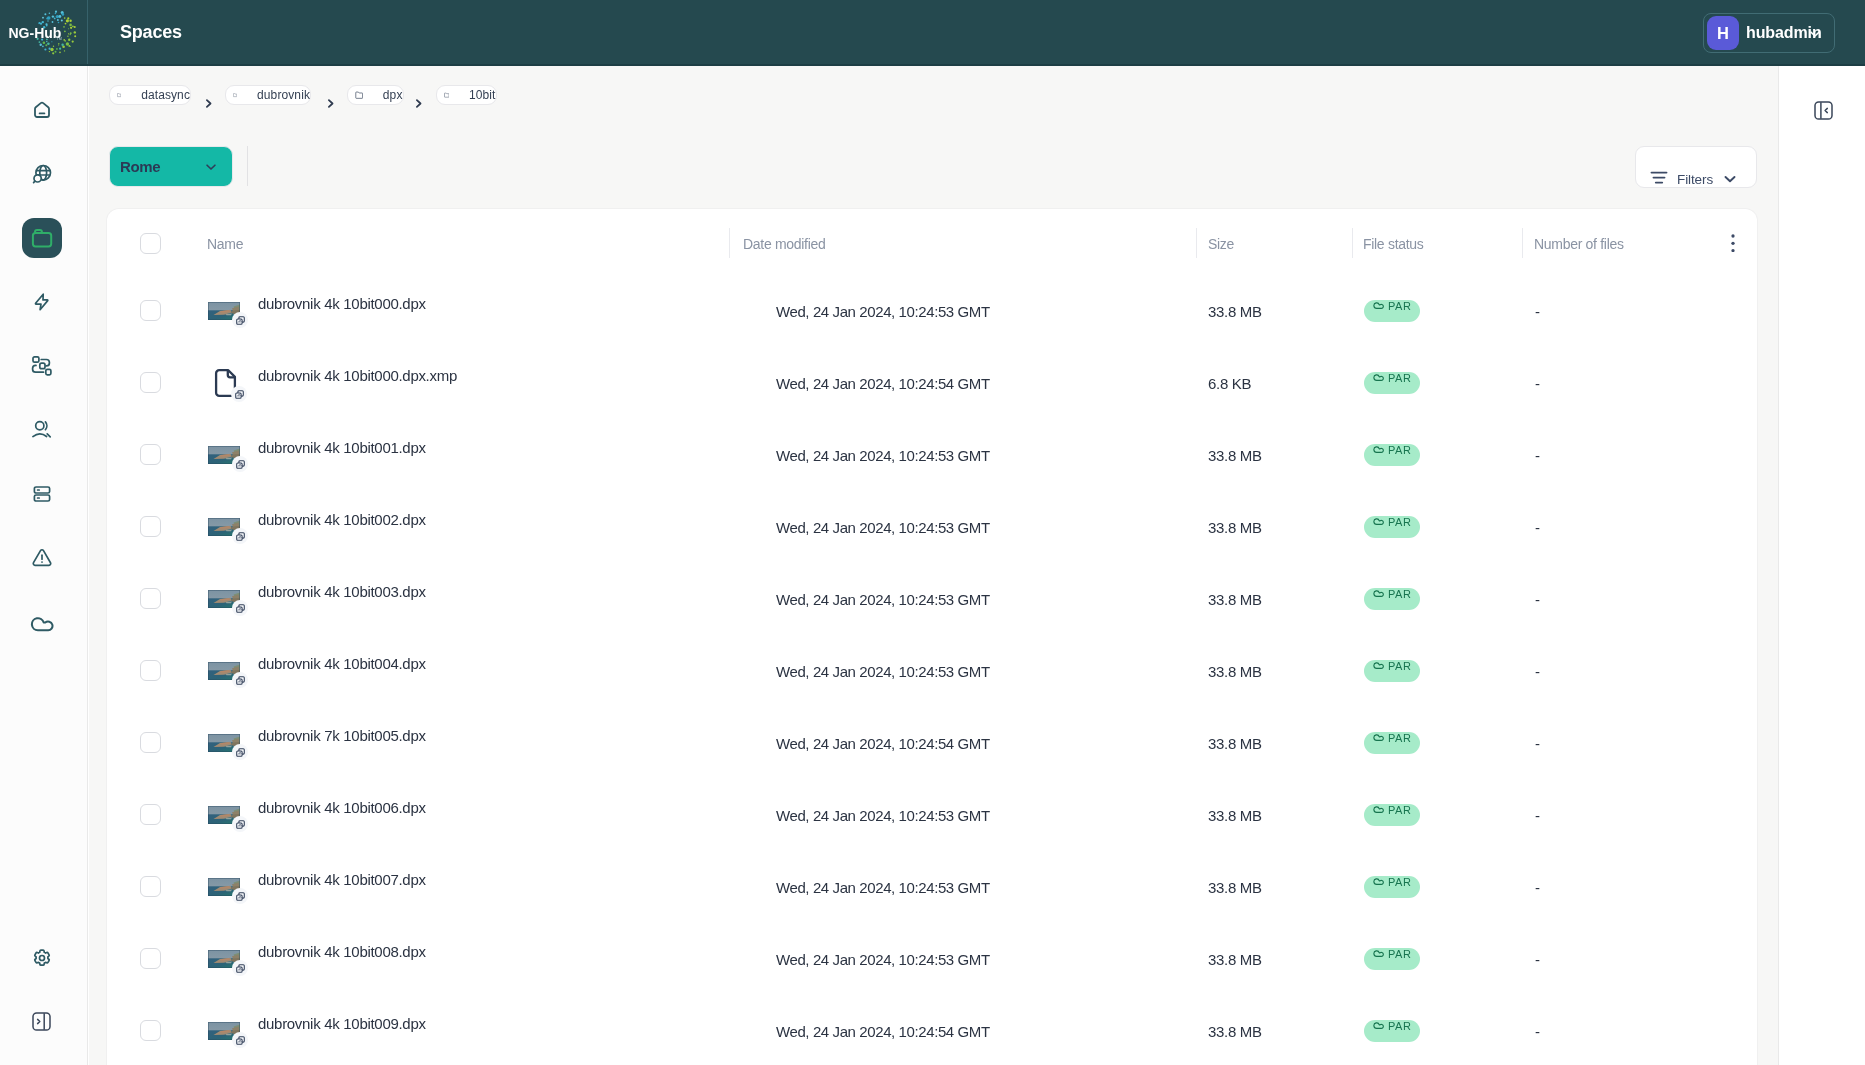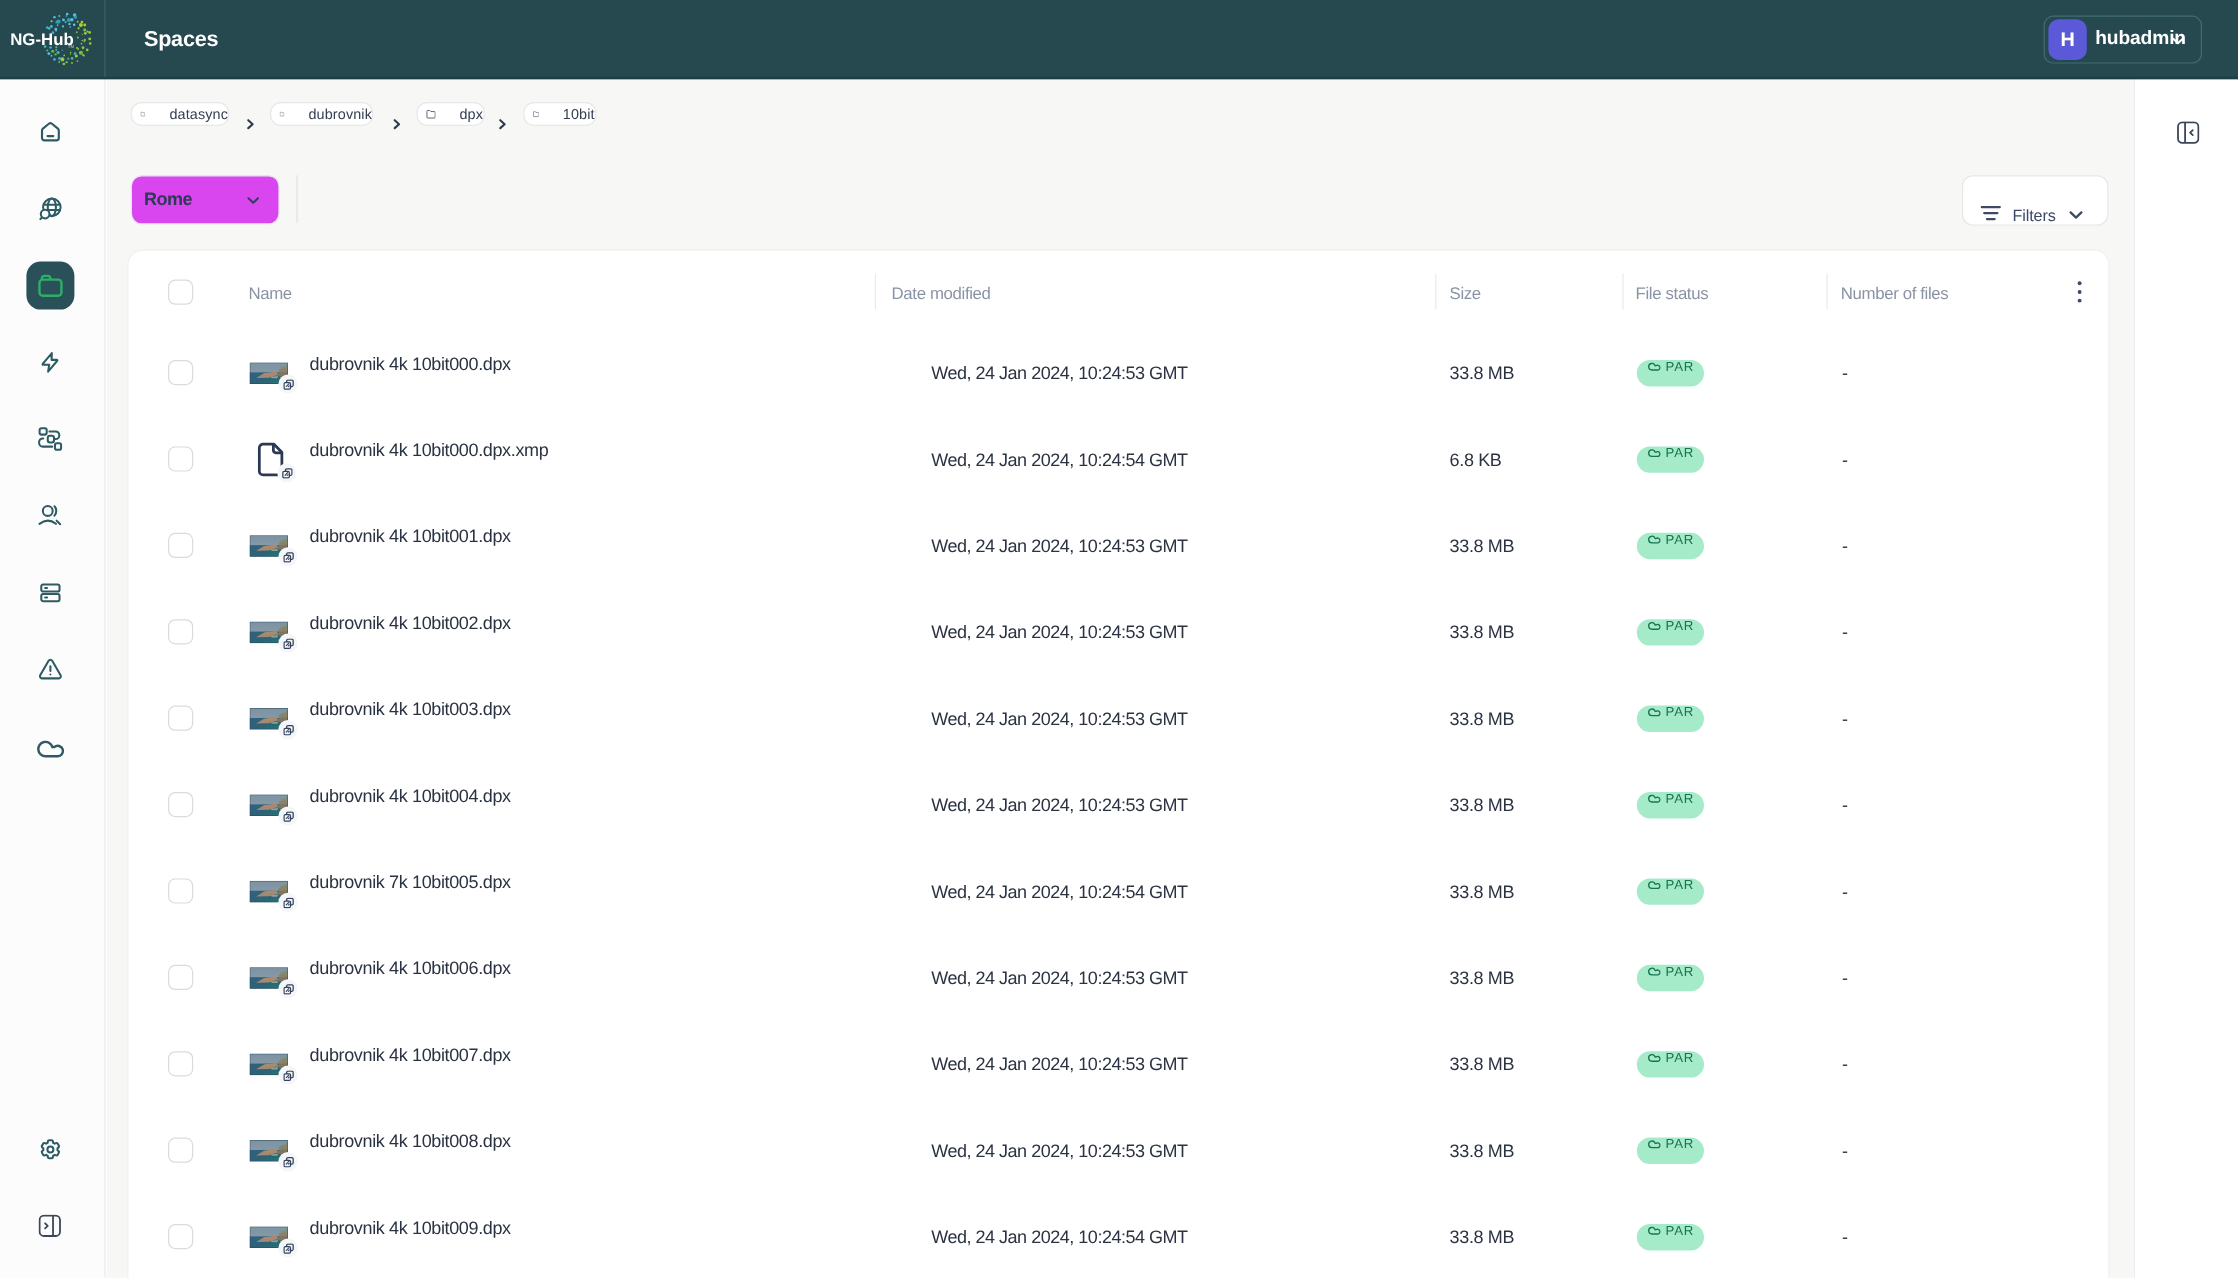--- a/index.html
+++ b/index.html
@@ -20,21 +20,21 @@
 .si { position:absolute; left:30px; }
 .sit { position:absolute; left:22px; width:40px; height:40px; border-radius:12px; background:#2A5059; }
 .rpanel { position:absolute; left:1778px; top:66px; width:87px; height:999px; background:#fff;
   border-left:1px solid #E9E9E9; }
 .rpt { position:absolute; left:35px; top:35px; }
 .main { position:absolute; left:89px; top:66px; width:1689px; height:999px; background:#F7F7F6; }
 .crumb { position:absolute; top:19px; height:20px; background:#fff; border:1px solid #E8E8EB;
   border-radius:9px; display:flex; align-items:center; padding-left:7px; color:#333F52; font-size:12px;gap:16px; }
 .crumb i { font-style:normal; margin-left:4px; letter-spacing:0.1px; }
 .csep { position:absolute; top:32px; }
-.rome { position:absolute; left:20px; top:80px; width:124px; height:41px; background:#d946ef;
+.rome { position:absolute; left:20px; top:80px; width:124px; height:41px; background:#14b8a6;
   border:1px solid #E8E8EB; border-radius:9px; display:flex; align-items:center; }
 .rome b { font-size:15px; color:#2B3A55; margin-left:10px; letter-spacing:-0.4px; }
 .rome svg { margin-left:auto; margin-right:14px; }
 .vdiv { position:absolute; left:158px; top:80px; width:1px; height:40px; background:#E2E2E4; }
 .search { position:absolute; left:173px; top:80px; width:1358px; height:40px; background:#FBFBFA;
   border:1px solid #DCDCD2; border-radius:7px; display:flex; align-items:center; }
 .search svg { margin-left:12px; }
 .search i { font-style:normal; color:#A2A7AF; font-size:13.5px; margin-left:10px; letter-spacing:0.1px; }
 .filters { position:absolute; left:1546px; top:80px; width:122px; height:42px; background:#fff;
   border:1px solid #E8E8EB; border-radius:9px; display:flex; align-items:flex-end; color:#3C4A66; }

